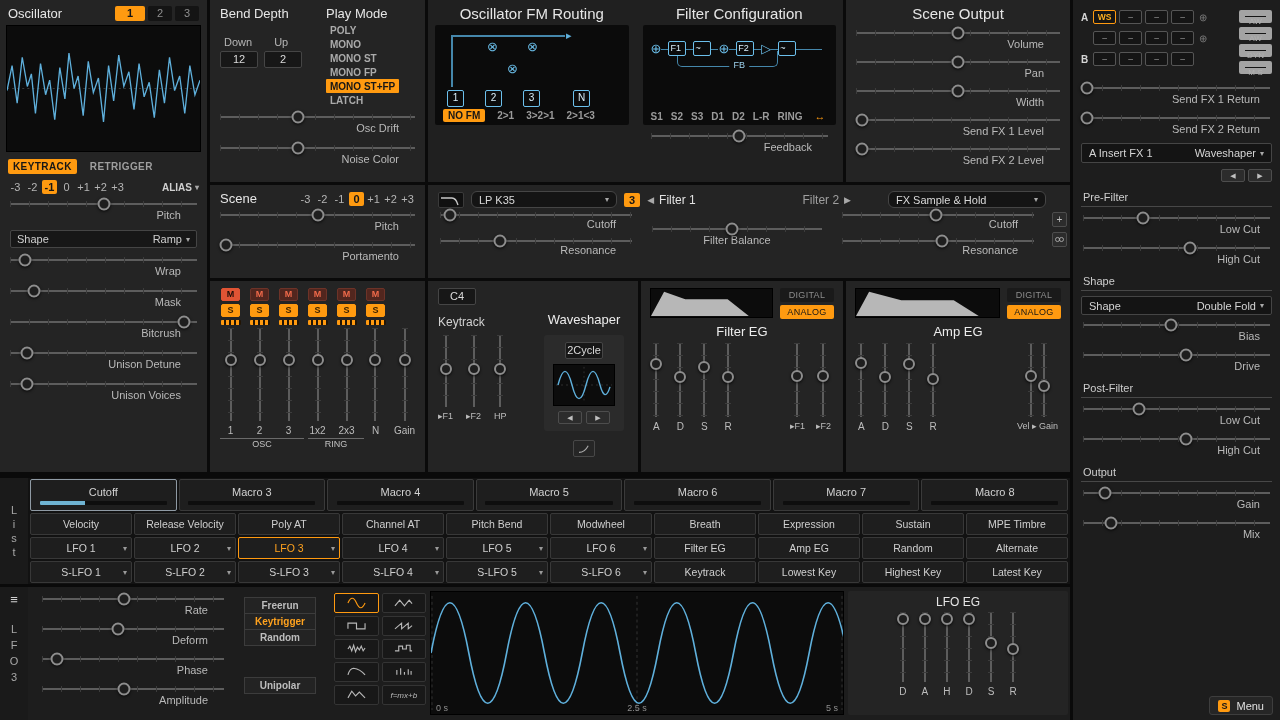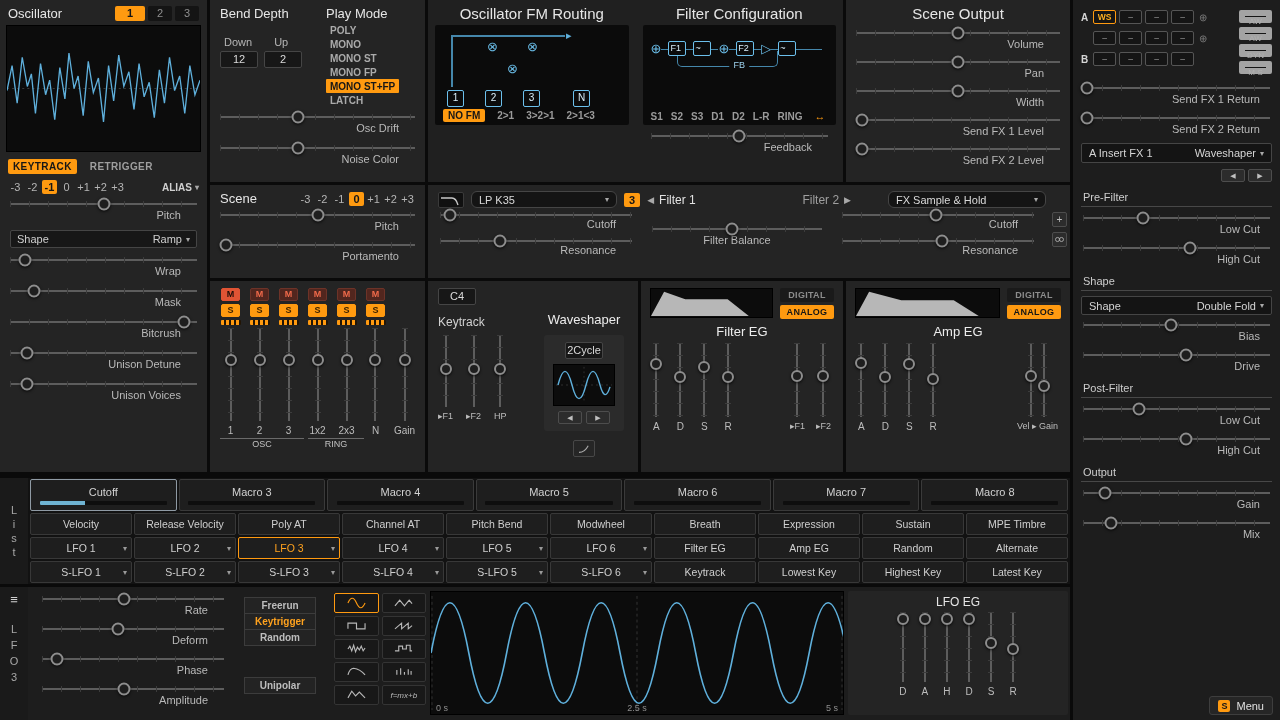--- a/index.html
+++ b/index.html
@@ -148,21 +148,21 @@
 .ws-display svg{width:100%;height:100%;display:block}
 .ws-nav{display:flex;gap:4px}
 .curve-btn{margin-top:9px;width:22px;height:17px;background:#262626;border:1px solid #484848;border-radius:2px;display:flex;align-items:center;justify-content:center}
 
 .p-feg{left:641px;top:281px;width:202px;height:191px}
 .p-aeg{left:846px;top:281px;width:224px;height:191px}
 .eg-top{display:flex;gap:7px;padding:7px 9px 0}
 .eg-display{flex:1;height:30px;background:#0c0c0c;border:1px solid #000}
 .eg-display svg{width:100%;height:100%;display:block}
 .da-toggle{width:54px;display:flex;flex-direction:column;gap:3px}
-.da{font-size:9px;font-weight:bold;text-align:center;padding:2px 0;border-radius:2px;background:#1a1a1a;color:#8d8d8d;letter-spacing:.3px}
+.da{font-size:9px;font-weight:normal;text-align:center;padding:2px 0;border-radius:2px;background:#1a1a1a;color:#8d8d8d;letter-spacing:.3px}
 .da.active{background:#ff9a10;color:#161616}
 .eg-title{text-align:center;font-size:13px;color:#ececec;padding:5px 0 4px}
 .eg-body{display:flex;justify-content:space-between;padding:0 12px}
 .eg-adsr{display:flex;gap:17px}
 .eg-body .vs-track{height:74px}
 .eg-mod{display:flex;gap:11px}
 .eg-mod .vs-label{font-size:9px}
 .velgrp{display:flex;flex-direction:column;align-items:center;gap:4px}
 .velrow{display:flex;gap:11px}
 .vel-lbl{font-size:9px;color:#bdbdbd;white-space:nowrap}

